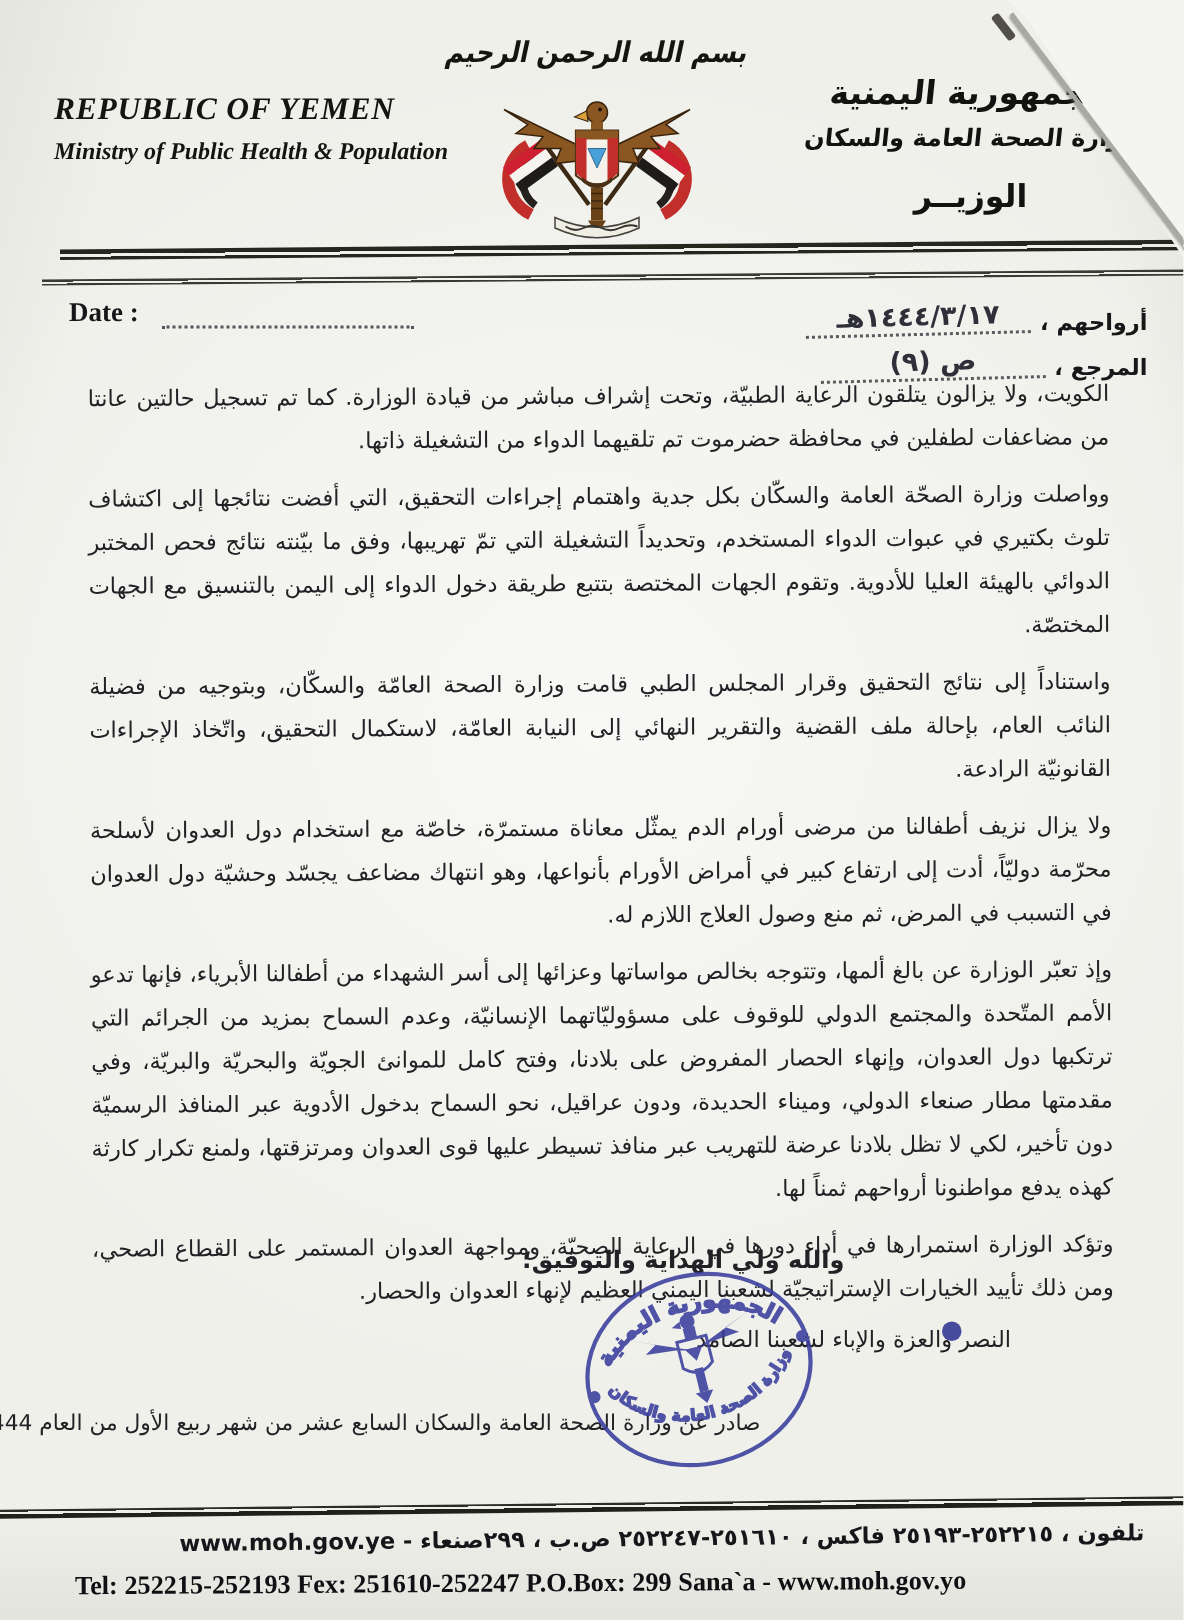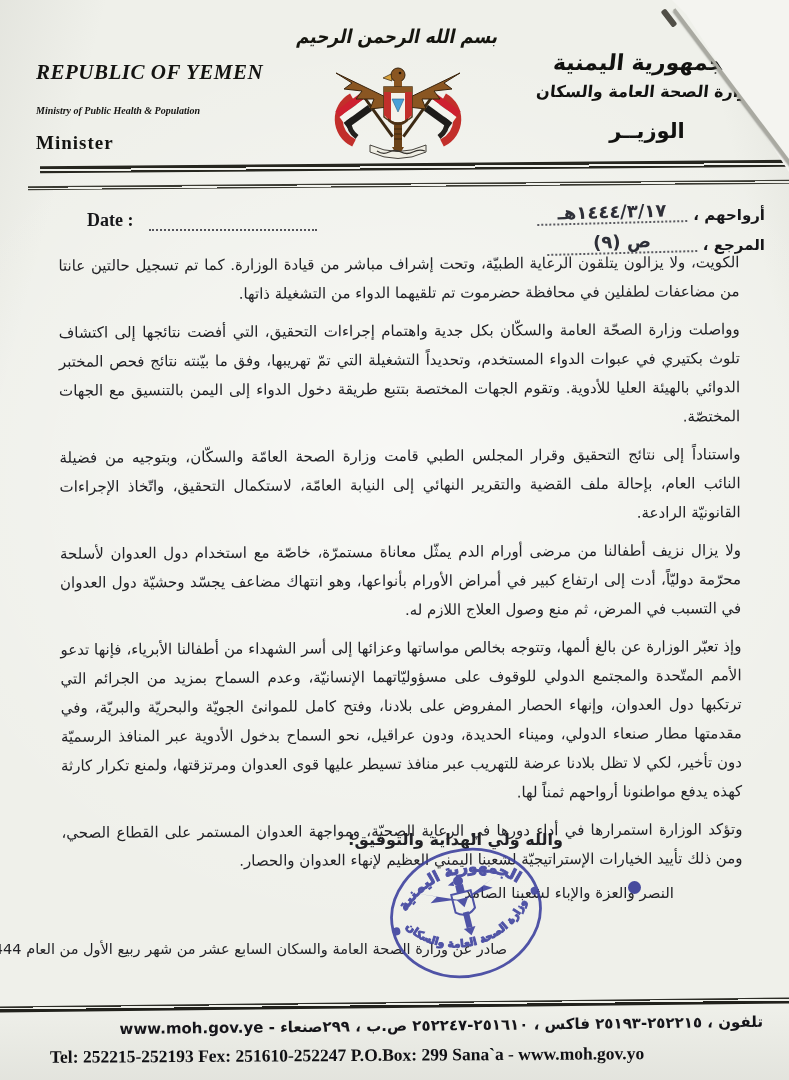--- a/index.html
+++ b/index.html
@@ -15,35 +15,35 @@
   }
   
   .bismillah{
     position:absolute; left:288px; top:26px; width:220px; text-align:center;
     font-size:17px; font-weight:bold; color:#15150f;
     transform:skewX(-12deg) scaleY(1.12); letter-spacing:-.5px;
   }
   .hdr-left{position:absolute; left:36px; top:60px; width:290px; text-align:left;
     font-family:"Liberation Serif", serif; color:#141412;}
   .hdr-left .l1{font-size:21px; font-weight:bold; font-style:italic; letter-spacing:.5px; white-space:nowrap;}
-  .hdr-left .l2{font-size:10px; font-weight:bold; font-style:italic; margin-top:20px; white-space:nowrap;}
+  .hdr-left .l2{font-size:16px; font-weight:bold; font-style:italic; margin-top:8px; white-space:nowrap;}
   .hdr-left .l3{font-size:19px; font-weight:bold; margin-top:16px; letter-spacing:1px;}
   .emblem{position:absolute; left:322px; top:58px; width:152px; height:110px;}
   .hdr-right{position:absolute; right:6px; top:50px; width:272px; text-align:center; direction:rtl; color:#121210;}
   .hdr-right .c1{font-size:22px; font-weight:bold; transform:skewX(-6deg); letter-spacing:-1px;}
   .hdr-right .c2{font-size:16px; font-weight:bold; margin-top:7px; transform:skewX(-6deg); letter-spacing:-1px;}
   .hdr-right .c3{font-size:21px; font-weight:bold; margin-top:18px;}
   .rule{position:absolute; left:40px; right:-6px;}
   .rule-a{top:163px; height:7px; transform:rotate(-.5deg);
     background:linear-gradient(to bottom,#26261f 0 3px, transparent 3px 5px, #26261f 5px 7px);}
   .rule-b{top:183px; height:4px; left:28px; transform:rotate(-.5deg);
     background:linear-gradient(to bottom,#3a3a32 0 1.5px, transparent 1.5px 2.8px, #3a3a32 2.8px 4px);}
   
-  .meta-en{position:absolute; left:46px; top:204px; font-family:"Liberation Serif", serif;
-    font-weight:bold; font-size:18px; color:#17171a;margin-left:41px;}
+  .meta-en{position:absolute; left:46px; top:192px; font-family:"Liberation Serif", serif;
+    font-weight:bold; font-size:18px; color:#17171a;}
   .meta-en .row{display:flex; align-items:flex-end; height:27px;}
   .meta-en .lbl{width:62px;}
   .dots{display:inline-block; width:168px; border-bottom:2px dotted #55555c; height:16px;}
   .meta-ar{position:absolute; right:24px; top:194px; width:260px; direction:rtl; color:#17171a;}
   .meta-ar .row{display:flex; align-items:flex-end; height:30px;}
   .meta-ar .lbl{font-size:15px; font-weight:bold; margin-left:6px; white-space:nowrap;}
   .hand{display:inline-block; min-width:150px; text-align:center;
     border-bottom:2px dotted #5a5a60; font-size:18px; font-weight:bold; color:#2e2f38;
     transform:rotate(-1.5deg);}
   
@@ -79,21 +79,20 @@
 </head>
 <body>
 
 <div class="page">
 
   <div class="bismillah">بسم الله الرحمن الرحيم</div>
 
   <div class="hdr-left">
     <div class="l1">REPUBLIC OF YEMEN</div>
     <div class="l2">Ministry of Public Health &amp; Population</div>
-    <div class="l3">Minister</div>
   </div>
 
   <div class="emblem">
     <svg viewBox="0 0 152 108" width="152" height="110">
 
       <path d="M30,38 C12,48 12,74 32,84" fill="none" stroke="#c22f2b" stroke-width="8"></path>
       <path d="M122,38 C140,48 140,74 120,84" fill="none" stroke="#c22f2b" stroke-width="8"></path>
       <path d="M35,46 C24,54 24,70 35,78" fill="none" stroke="#24211e" stroke-width="5"></path>
       <path d="M117,46 C128,54 128,70 117,78" fill="none" stroke="#24211e" stroke-width="5"></path>
 

